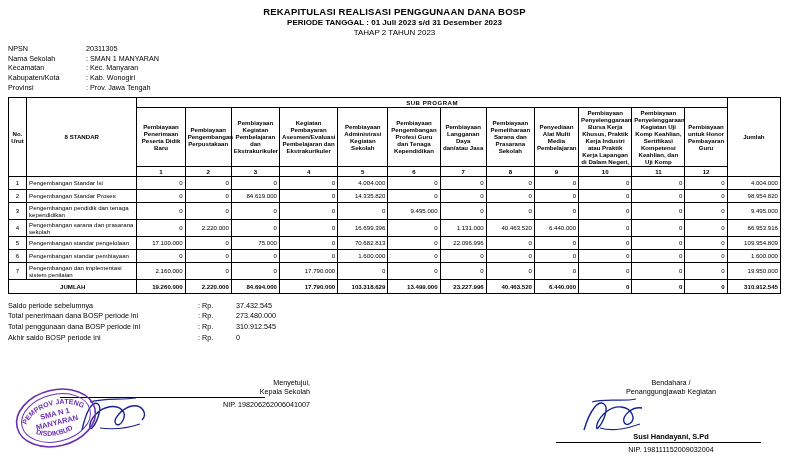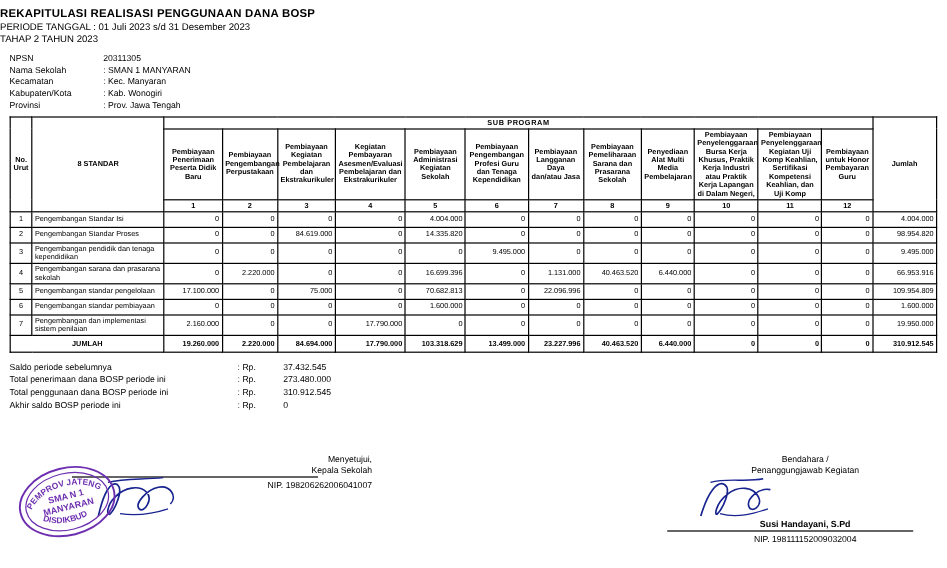--- a/index.html
+++ b/index.html
@@ -6,23 +6,23 @@
   body{
     width:789px;height:473px;
     background:#ffffff;
     font-family:"Liberation Sans", sans-serif;
     color:#000;
     position:relative;
     overflow:hidden;
   }
   .page{position:relative;width:789px;height:473px;}
 
-  .title-block{margin-top:6px;}
+  .title-block{text-align:center;margin-top:6px;}
   .title-block .t1{font-size:9.5px;font-weight:bold;letter-spacing:.2px;}
-  .title-block .t2{font-size:8px;font-weight:normal;margin-top:1px;}
+  .title-block .t2{font-size:8px;font-weight:bold;margin-top:1px;}
   .title-block .t3{font-size:8px;font-weight:normal;margin-top:1px;}
 
   .ident{margin:7px 0 4px 8px;font-size:7.2px;}
   .ident .row{display:flex;line-height:1.35;}
   .ident .lbl{width:78px;}
   .ident .val{flex:1;}
 
   table.main{
     border-collapse:collapse;
     width:773px;

